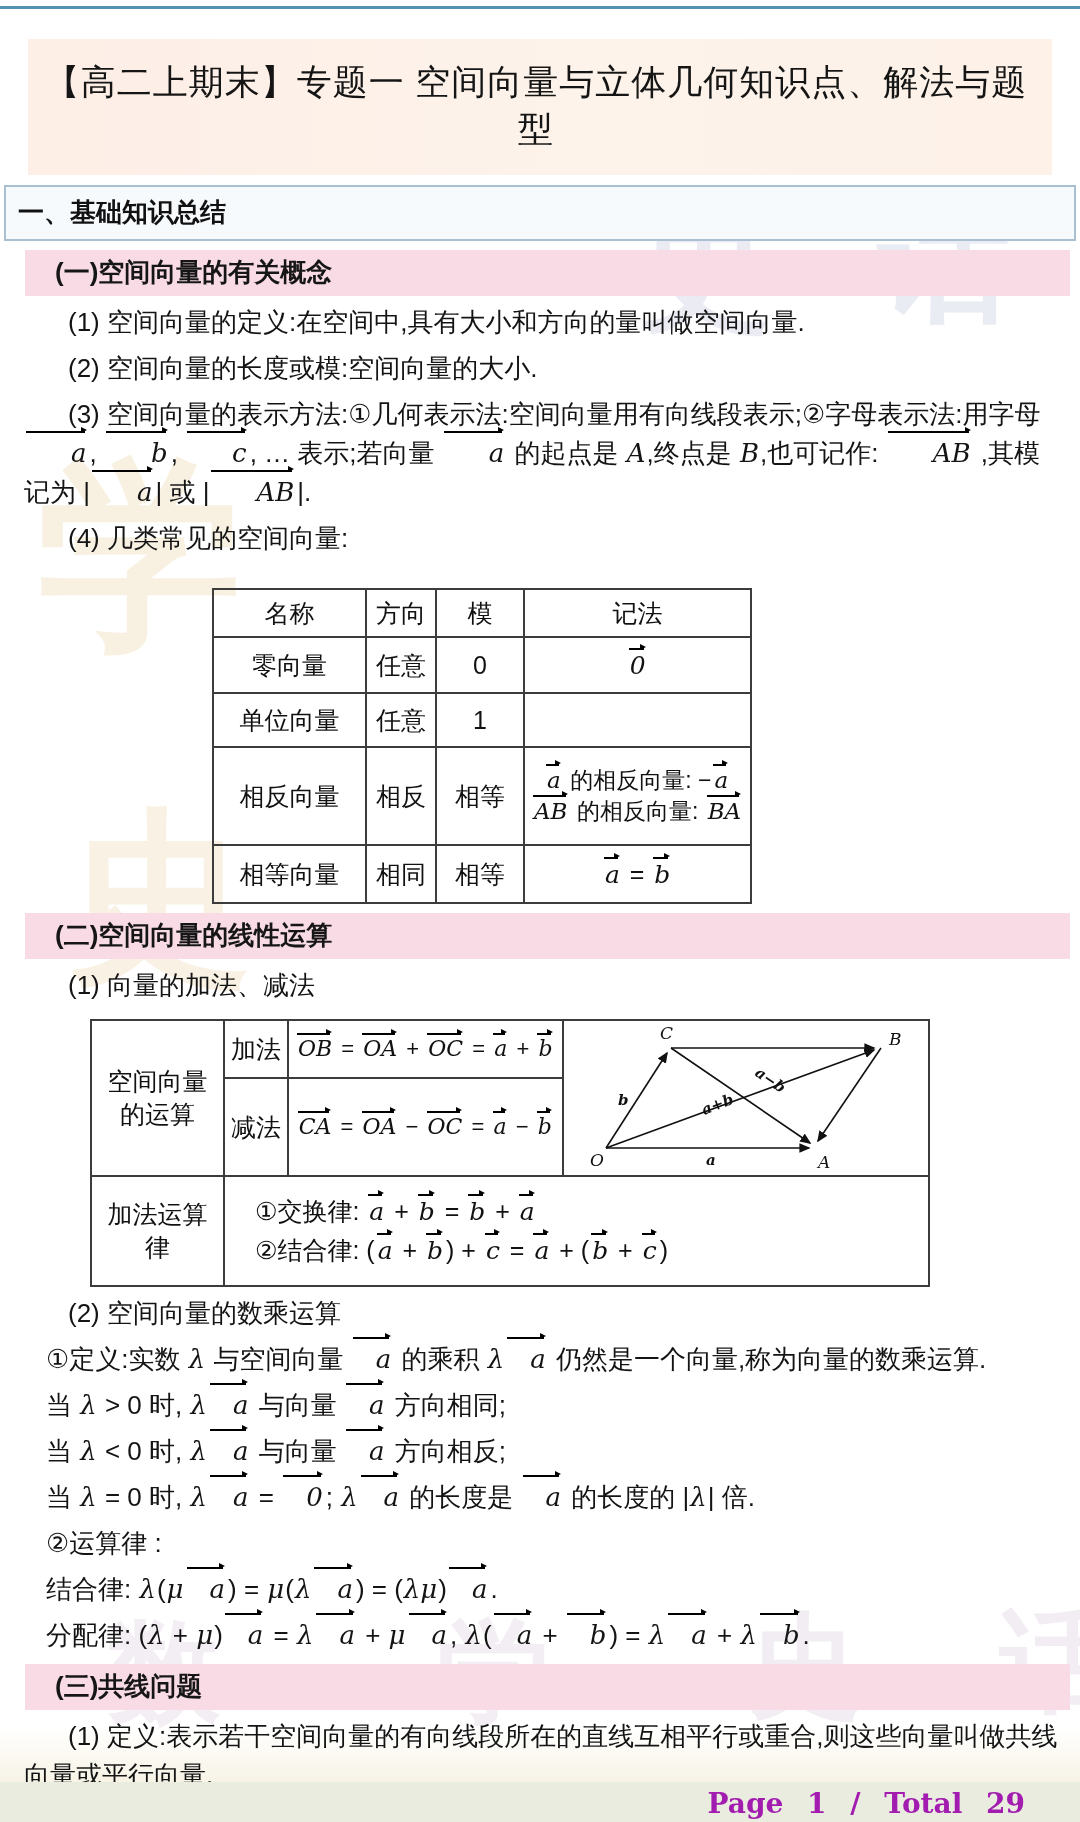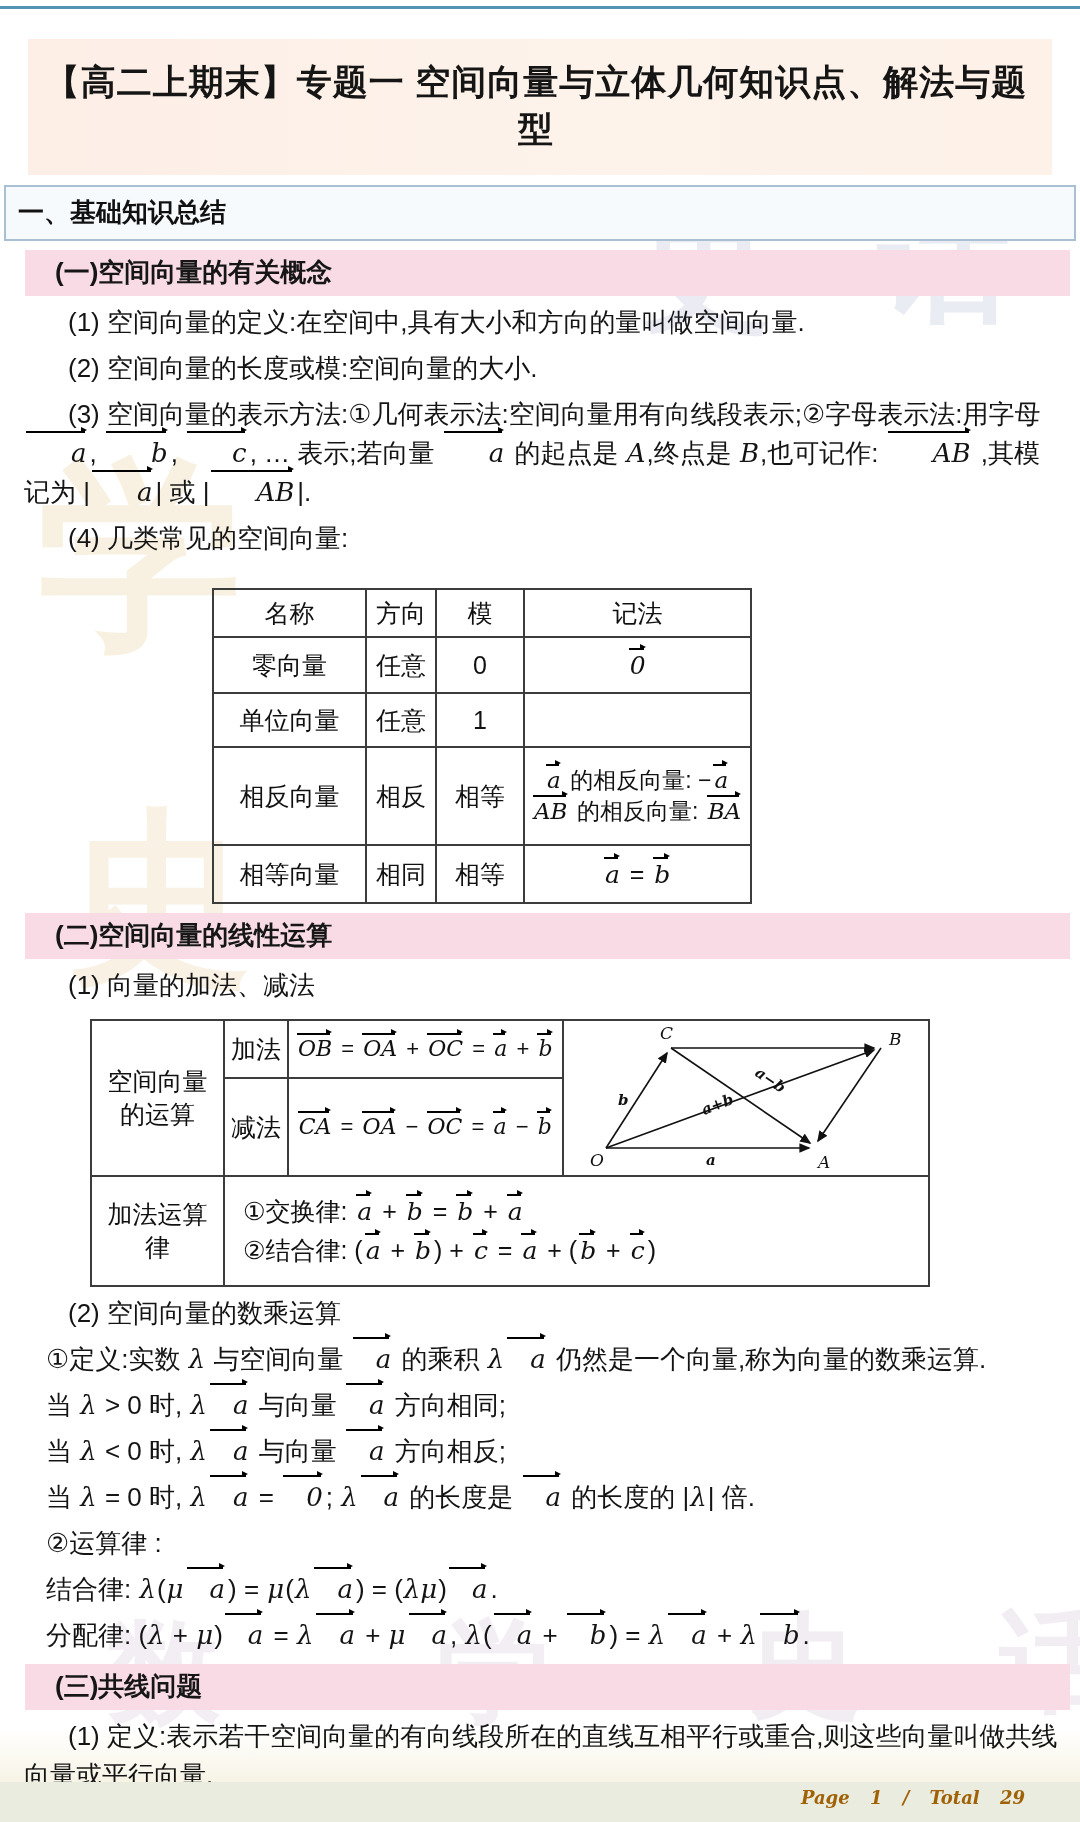--- a/index.html
+++ b/index.html
@@ -19,21 +19,21 @@
   
   .logo-row{padding:8px 0 0 28px;font-family:"DejaVu Serif","Liberation Serif",serif;
             font-size:24px;color:#111;}
   .logo-row .brand{font-style:italic;}
   .logo-row .divider{margin:0 14px;color:#333;font-style:normal;}
   .logo-row .euler{font-style:italic;letter-spacing:1px;}
   .top-rule{border:none;border-top:3px solid #5492b3;margin:6px 0 0 0;}
   
   .title-banner{margin:30px 28px 0 28px;padding:20px 16px 22px 8px;text-align:center;
      background:linear-gradient(90deg,#fdeee6,#fdf3ea 55%,#fdf1e8);
-     font-size:35px;font-weight:bold;letter-spacing:1px;color:#151515;}
+     font-size:35px;font-weight:normal;letter-spacing:1px;color:#151515;}
   
   .section-box{margin:10px 4px 0 4px;border:2px solid #a9c0d2;background:#f6fafd;
      padding:8px 12px 9px 12px;font-size:26px;font-weight:bold;color:#111;}
   
   .pink-bar{margin:9px 10px 0 25px;background:#f8dbe5;padding:5px 0 6px 30px;
      font-size:26px;font-weight:bold;color:#161616;}
   
   .body-text{margin:4px 14px 0 24px;font-size:26px;line-height:1.5;}
   .body-text p{margin:7px 0;}
   .ind{text-indent:44px;}
@@ -55,36 +55,36 @@
   .concept-table col.c3{width:88px;}  .concept-table col.c4{width:222px;}
   .concept-table .hrow th{height:42px;}
   .concept-table .r1 td{height:50px;} .concept-table .r2 td{height:48px;}
   .concept-table .r3 td{height:92px;} .concept-table .r4 td{height:52px;}
   .concept-table .note{font-size:23px;white-space:nowrap;}
   .ops-table{margin:14px 0 0 90px;}
   .ops-table col.o1{width:133px;} .ops-table col.o2{width:64px;}
   .ops-table col.o3{width:185px;} .ops-table col.o4{width:366px;}
   .ops-table .fcell{font-size:22px;white-space:nowrap;}
   .ops-table .laws-cell{text-align:left;padding:8px 6px 8px 14px;font-size:25px;}
-  .ops-table .laws-cell div{margin:6px 4px;white-space:nowrap;}
+  .ops-table .laws-cell div{margin:6px 16px;white-space:nowrap;}
   .ops-table .row-add td{height:50px;}
   .ops-table .row-sub td{height:88px;}
   .ops-table .row-laws td{height:92px;}
   .diagram-cell{padding:2px;}
   .vdiag{display:block;margin:0 auto;}
   .vdiag text{font-family:"DejaVu Serif","Liberation Serif",serif;font-style:italic;
       font-size:17px;fill:#111;}
   .vdiag .small{font-size:15px;font-weight:bold;}
   
   .pre-footer{position:absolute;left:0;right:0;bottom:40px;height:55px;z-index:0;
       background:linear-gradient(180deg,rgba(250,248,236,0),#f7f4e6);}
   .footer-band{position:absolute;left:0;right:0;bottom:0;height:40px;background:#e9ecdf;z-index:2;}
   .footer-band .pageno{position:absolute;right:55px;top:5px;
-      font-family:"DejaVu Serif","Liberation Serif",serif;font-weight:bold;font-style:italic;
-      font-size:18px;color:#a16207;word-spacing:14px;}
+      font-family:"DejaVu Serif","Liberation Serif",serif;font-weight:bold;
+      font-size:28px;color:#a21caf;word-spacing:14px;}
 </style>
 </head>
 <body>
 
 <div class="page">
 
   <span class="wm wm1">史</span>
   <span class="wm wm2">话</span>
   <span class="wm wm3">学</span>
   <span class="wm wm4">史</span>

